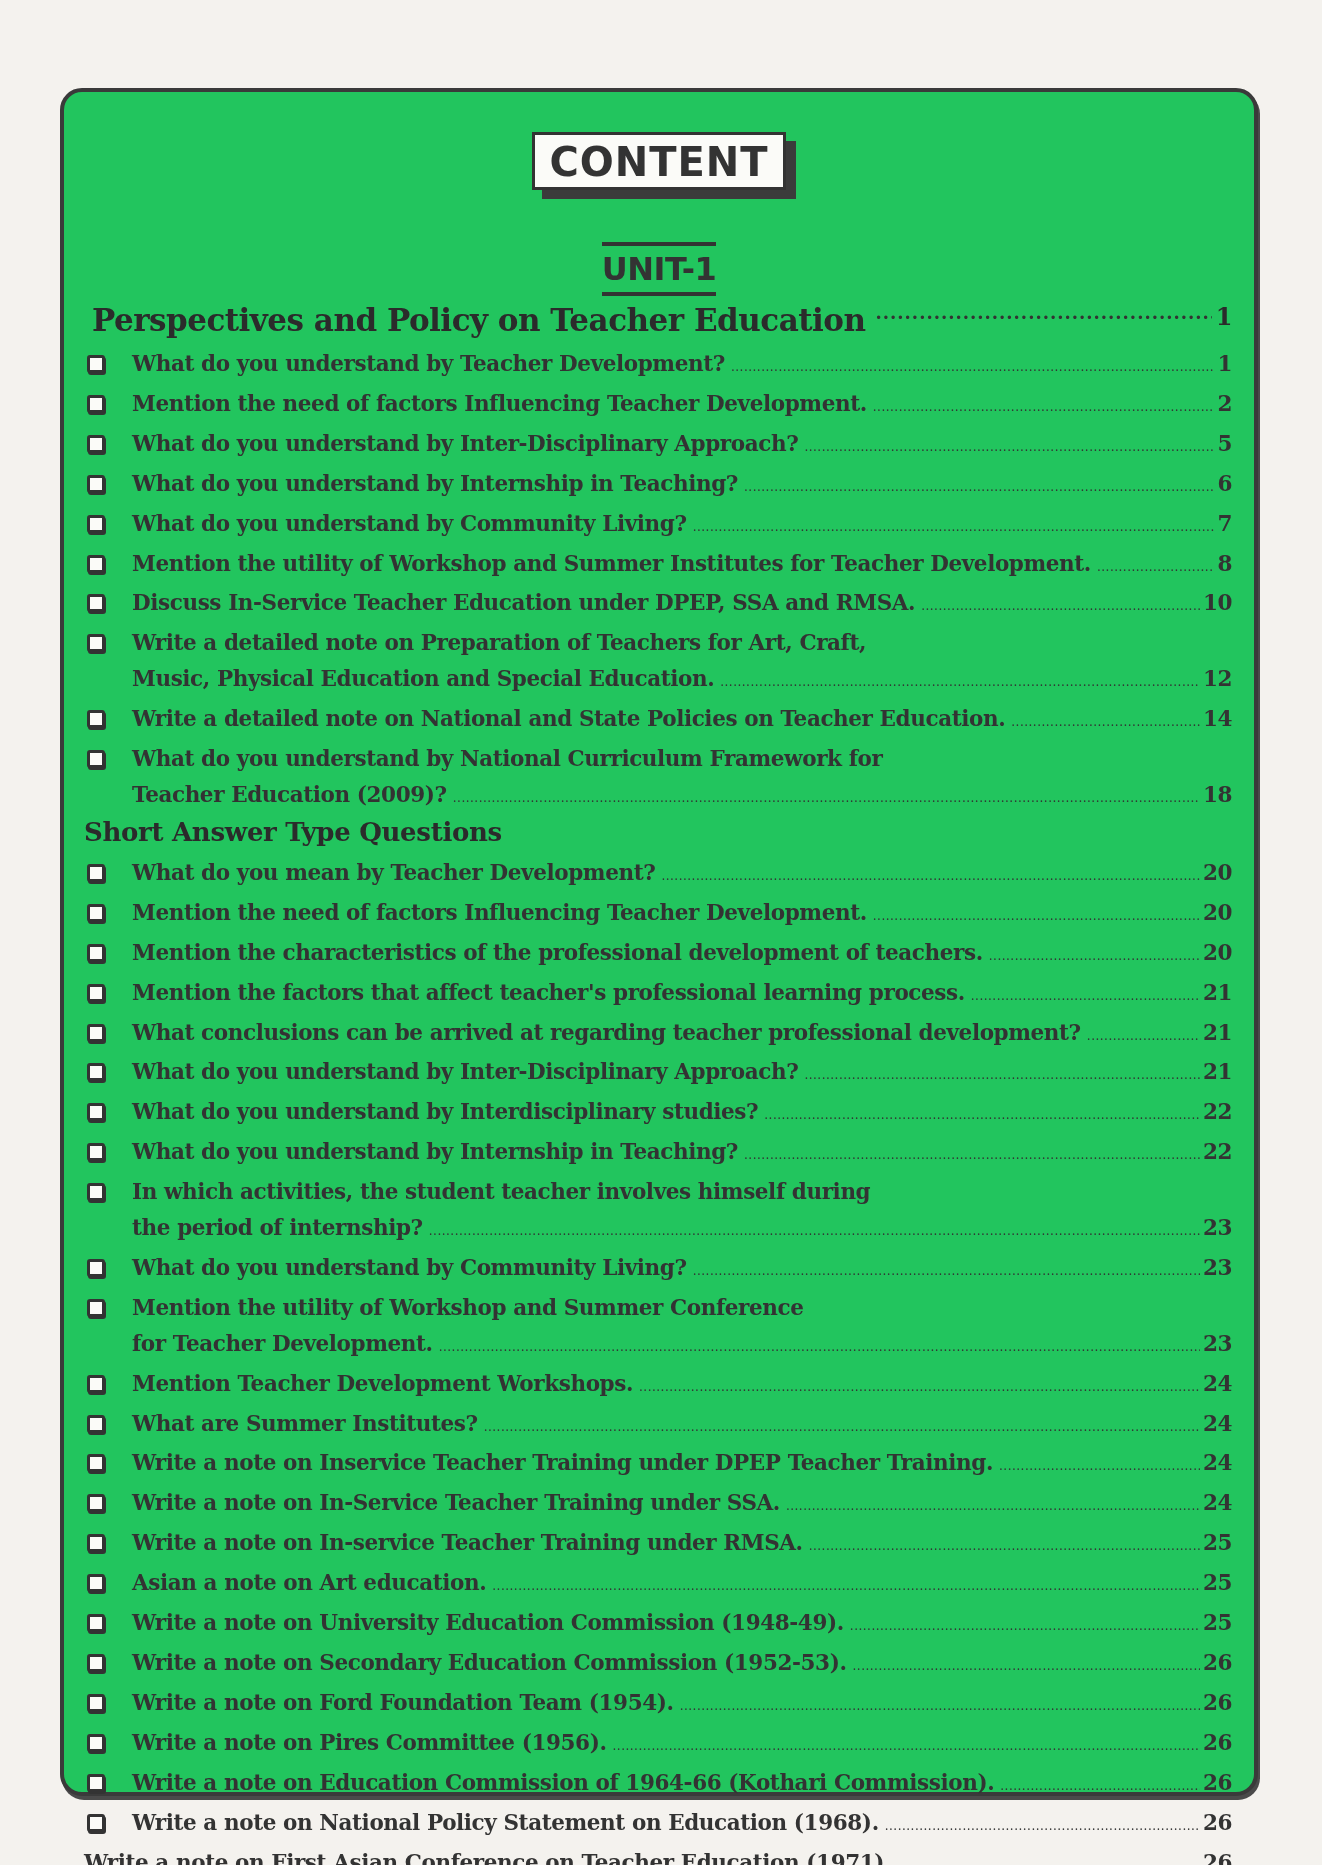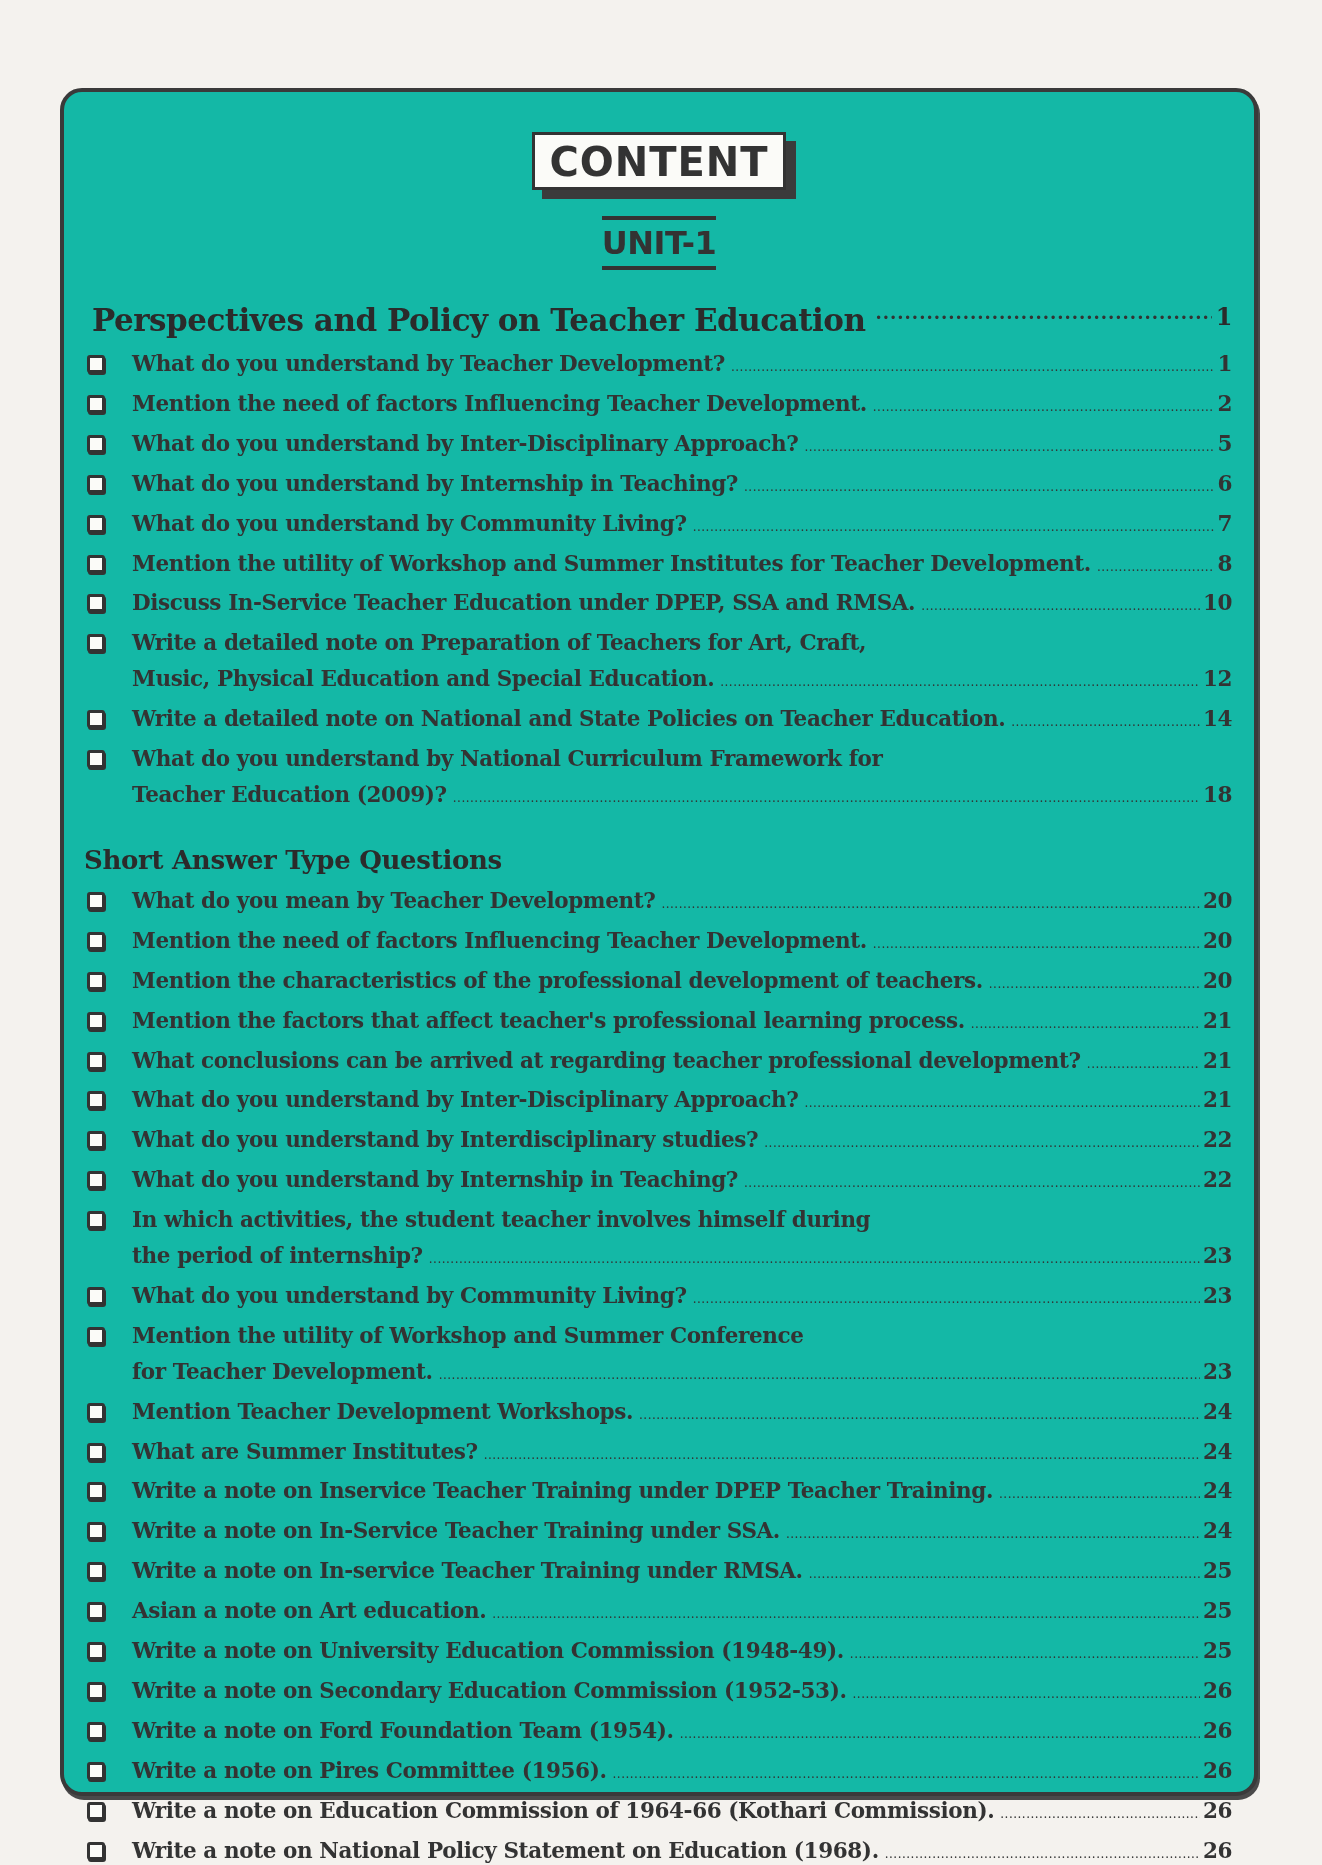--- a/index.html
+++ b/index.html
@@ -15,21 +15,21 @@
       color: #2a2a2a;
     }
     .page-frame {
       position: absolute;
       left: 60px;
       top: 88px;
       width: 1198px;
       height: 1708px;
       border: 4px solid #3a3a3a;
       border-radius: 22px;
-      background: #14b8a6;
+      background: #22c55e;
       box-shadow: 2px 4px 0 #4a4a4a;
     }
     .header-block {
       position: absolute;
       left: 0;
       right: 0;
       top: 40px;
       text-align: center;
     }
     .content-badge {
@@ -40,21 +40,21 @@
       background: #fbfbf8;
       font-family: "DejaVu Sans", "Liberation Sans", sans-serif;
       font-weight: bold;
       font-size: 40px;
       letter-spacing: 1px;
       color: #333;
       box-shadow: 10px 9px 0 #3b3b3b;
       line-height: 1.15;
     }
     .unit-wrap {
-      margin-top: 26px;
+      margin-top: 52px;
       display: inline-block;
     }
     .unit-line {
       height: 4px;
       background: #333;
       width: 114px;
       margin: 0 auto;
     }
     .unit-title {
       font-family: "DejaVu Sans", "Liberation Sans", sans-serif;
@@ -90,21 +90,21 @@
       letter-spacing: 1px;
       color: #333;
     }
     .section-title .pg {
       font-size: 24px;
     }
     .sub-title {
       font-weight: bold;
       font-size: 26px;
       color: #2b2b2b;
-      margin-top: 28px;
+      margin-top: 0;
       height: 38px;
       letter-spacing: -0.3px;
     }
     .item {
       display: flex;
       align-items: flex-start;
       font-size: 21.5px;
       font-weight: bold;
       color: #333;
       line-height: 35.9px;

